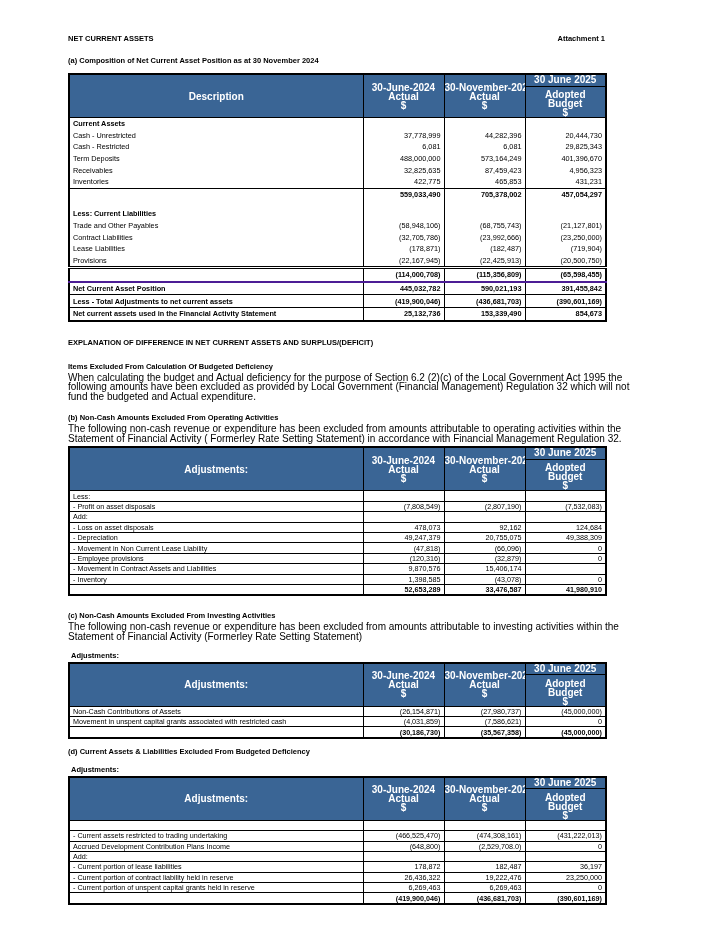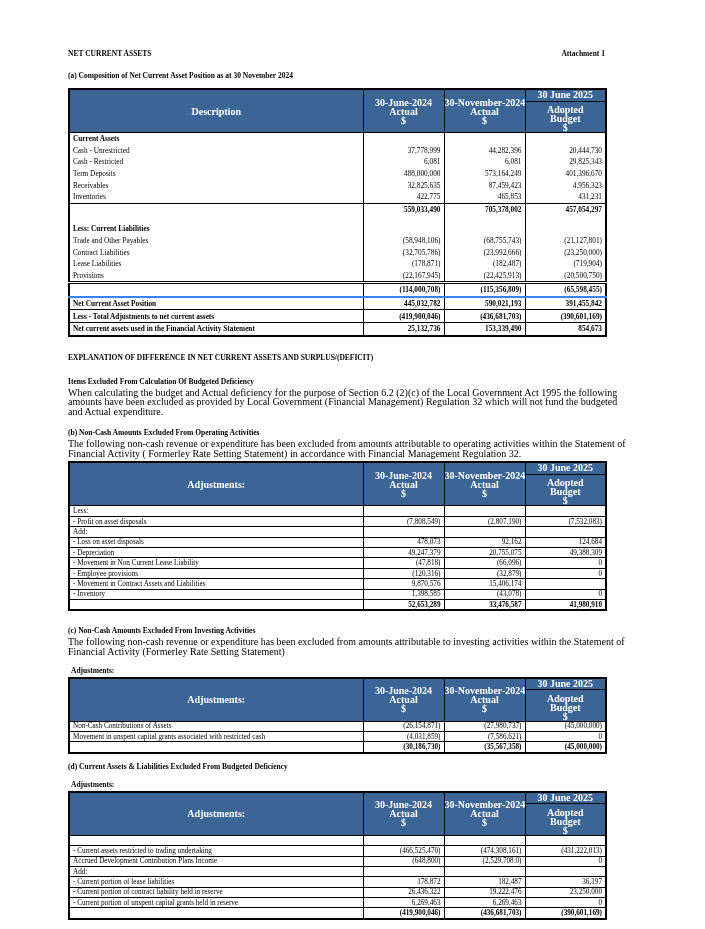--- a/index.html
+++ b/index.html
@@ -1,20 +1,20 @@
 <!DOCTYPE html>
 <html><head>
 <meta charset="utf-8">
 <style>
   html,body {margin:0; padding:0;}
   body {
     width:705px; height:929px; background:#ffffff; color:#000;
     font-family:"Liberation Sans", sans-serif; -webkit-font-smoothing:antialiased;
   }
-  .page {padding:49px 0 0 68px; width:537px;font-family:Liberation Serif, serif;}
+  .page {padding:34px 0 0 68px; width:537px;}
   .topbar {display:flex; justify-content:space-between; align-items:baseline;
            font-size:7.5px; font-weight:bold;}
   .h {font-size:7.5px; font-weight:bold;}
   .a-heading {margin-top:13px;}
   .explanation-heading {margin-top:16px;}
   .items-heading {margin-top:15px;}
   .para {font-size:10px; line-height:9.6px; margin-top:2px; width:565px;}
   .b-heading {margin-top:12px;}
   .c-heading {margin-top:15px;}
   .d-heading {margin-top:8px;}
@@ -38,21 +38,21 @@
 
   tbody td {border-left:1.5px solid #000; font-size:7.3px;}
   tbody td:first-child {border-left:none;}
   .num {text-align:right;}
   .lbl {text-align:left;}
   .b {font-weight:bold;}
 
   
   .ta tbody td {height:11.6px;}
   .ta tr.total-top td {border-top:1px solid #000; font-weight:bold;}
-  .ta tr.subtotal td {border-top:3px double #000; border-bottom:2px solid #3b82f6; font-weight:bold;}
+  .ta tr.subtotal td {border-top:3px double #000; border-bottom:2px solid #4c1d95; font-weight:bold;}
   .ta tr.boldrow td {border-top:1.5px solid #000; font-weight:bold;}
   .ta tr.spacer td {height:8px;}
 
   
   .tg tbody td {height:9.4px; font-size:7.2px; border-top:1px solid #000; border-bottom:1px solid #000;}
   .tg tr.grand td {font-weight:bold; border-top:1.5px solid #000;}
 </style>
 </head>
 <body>
 

